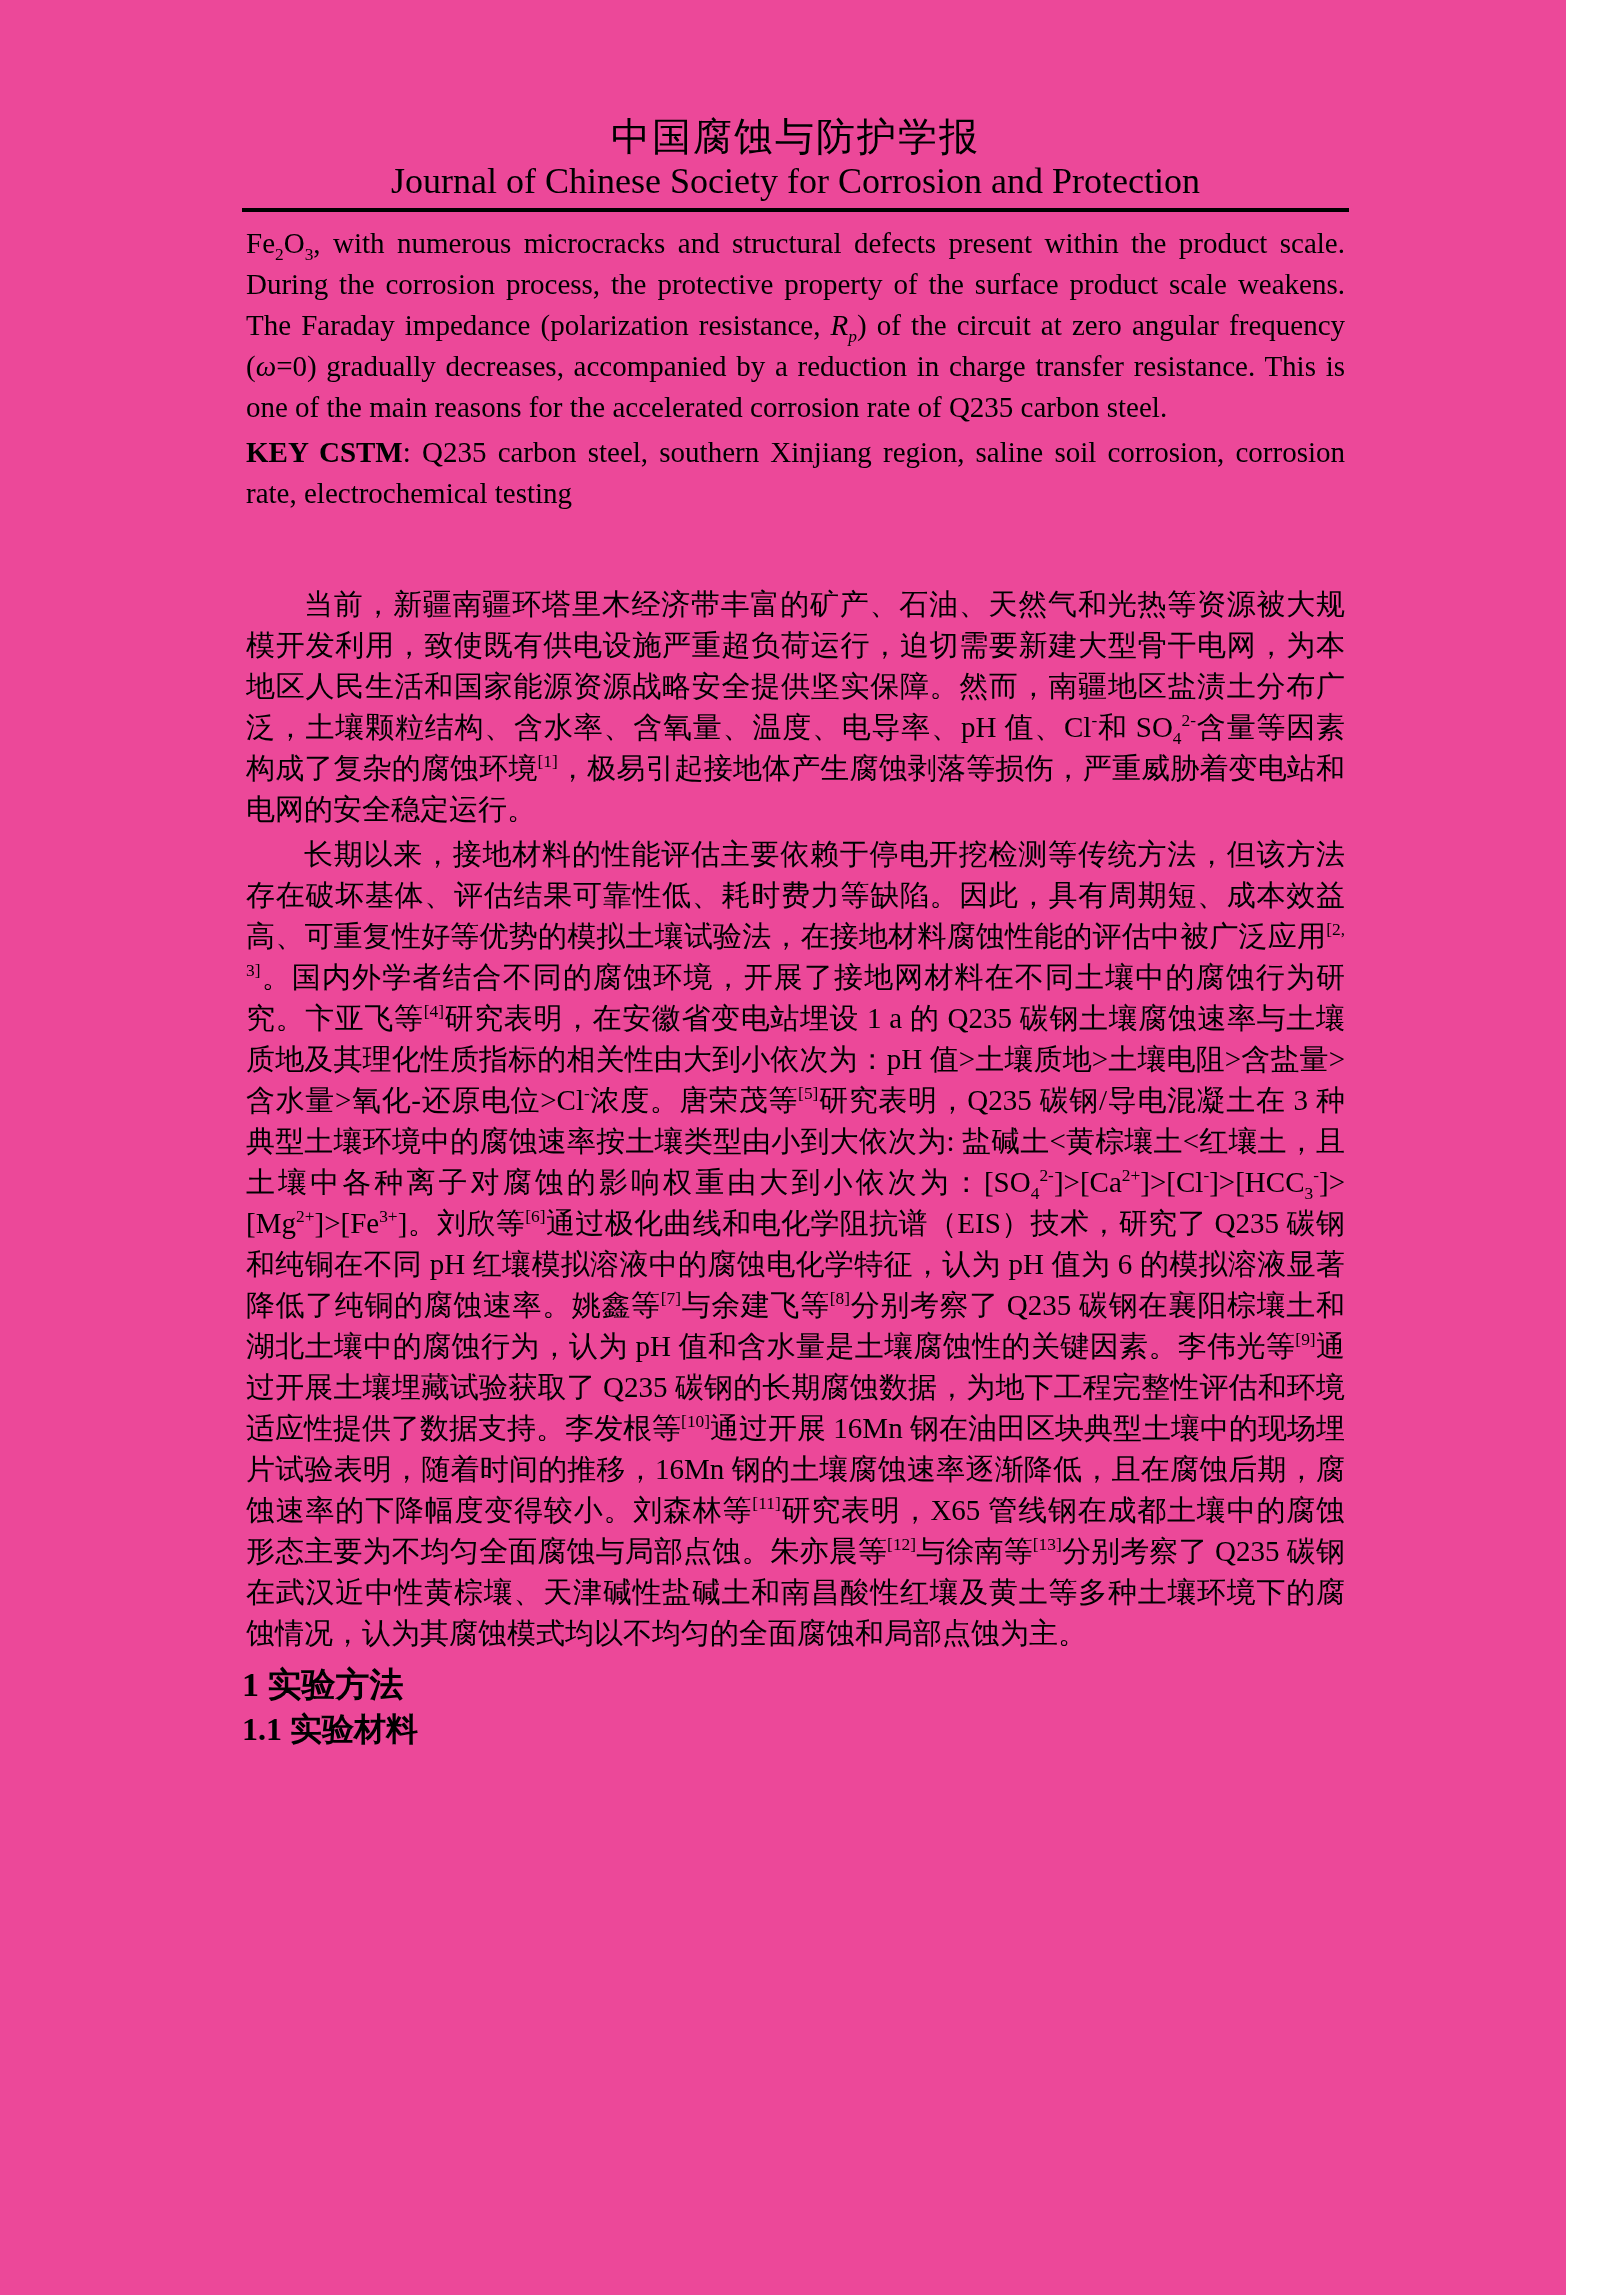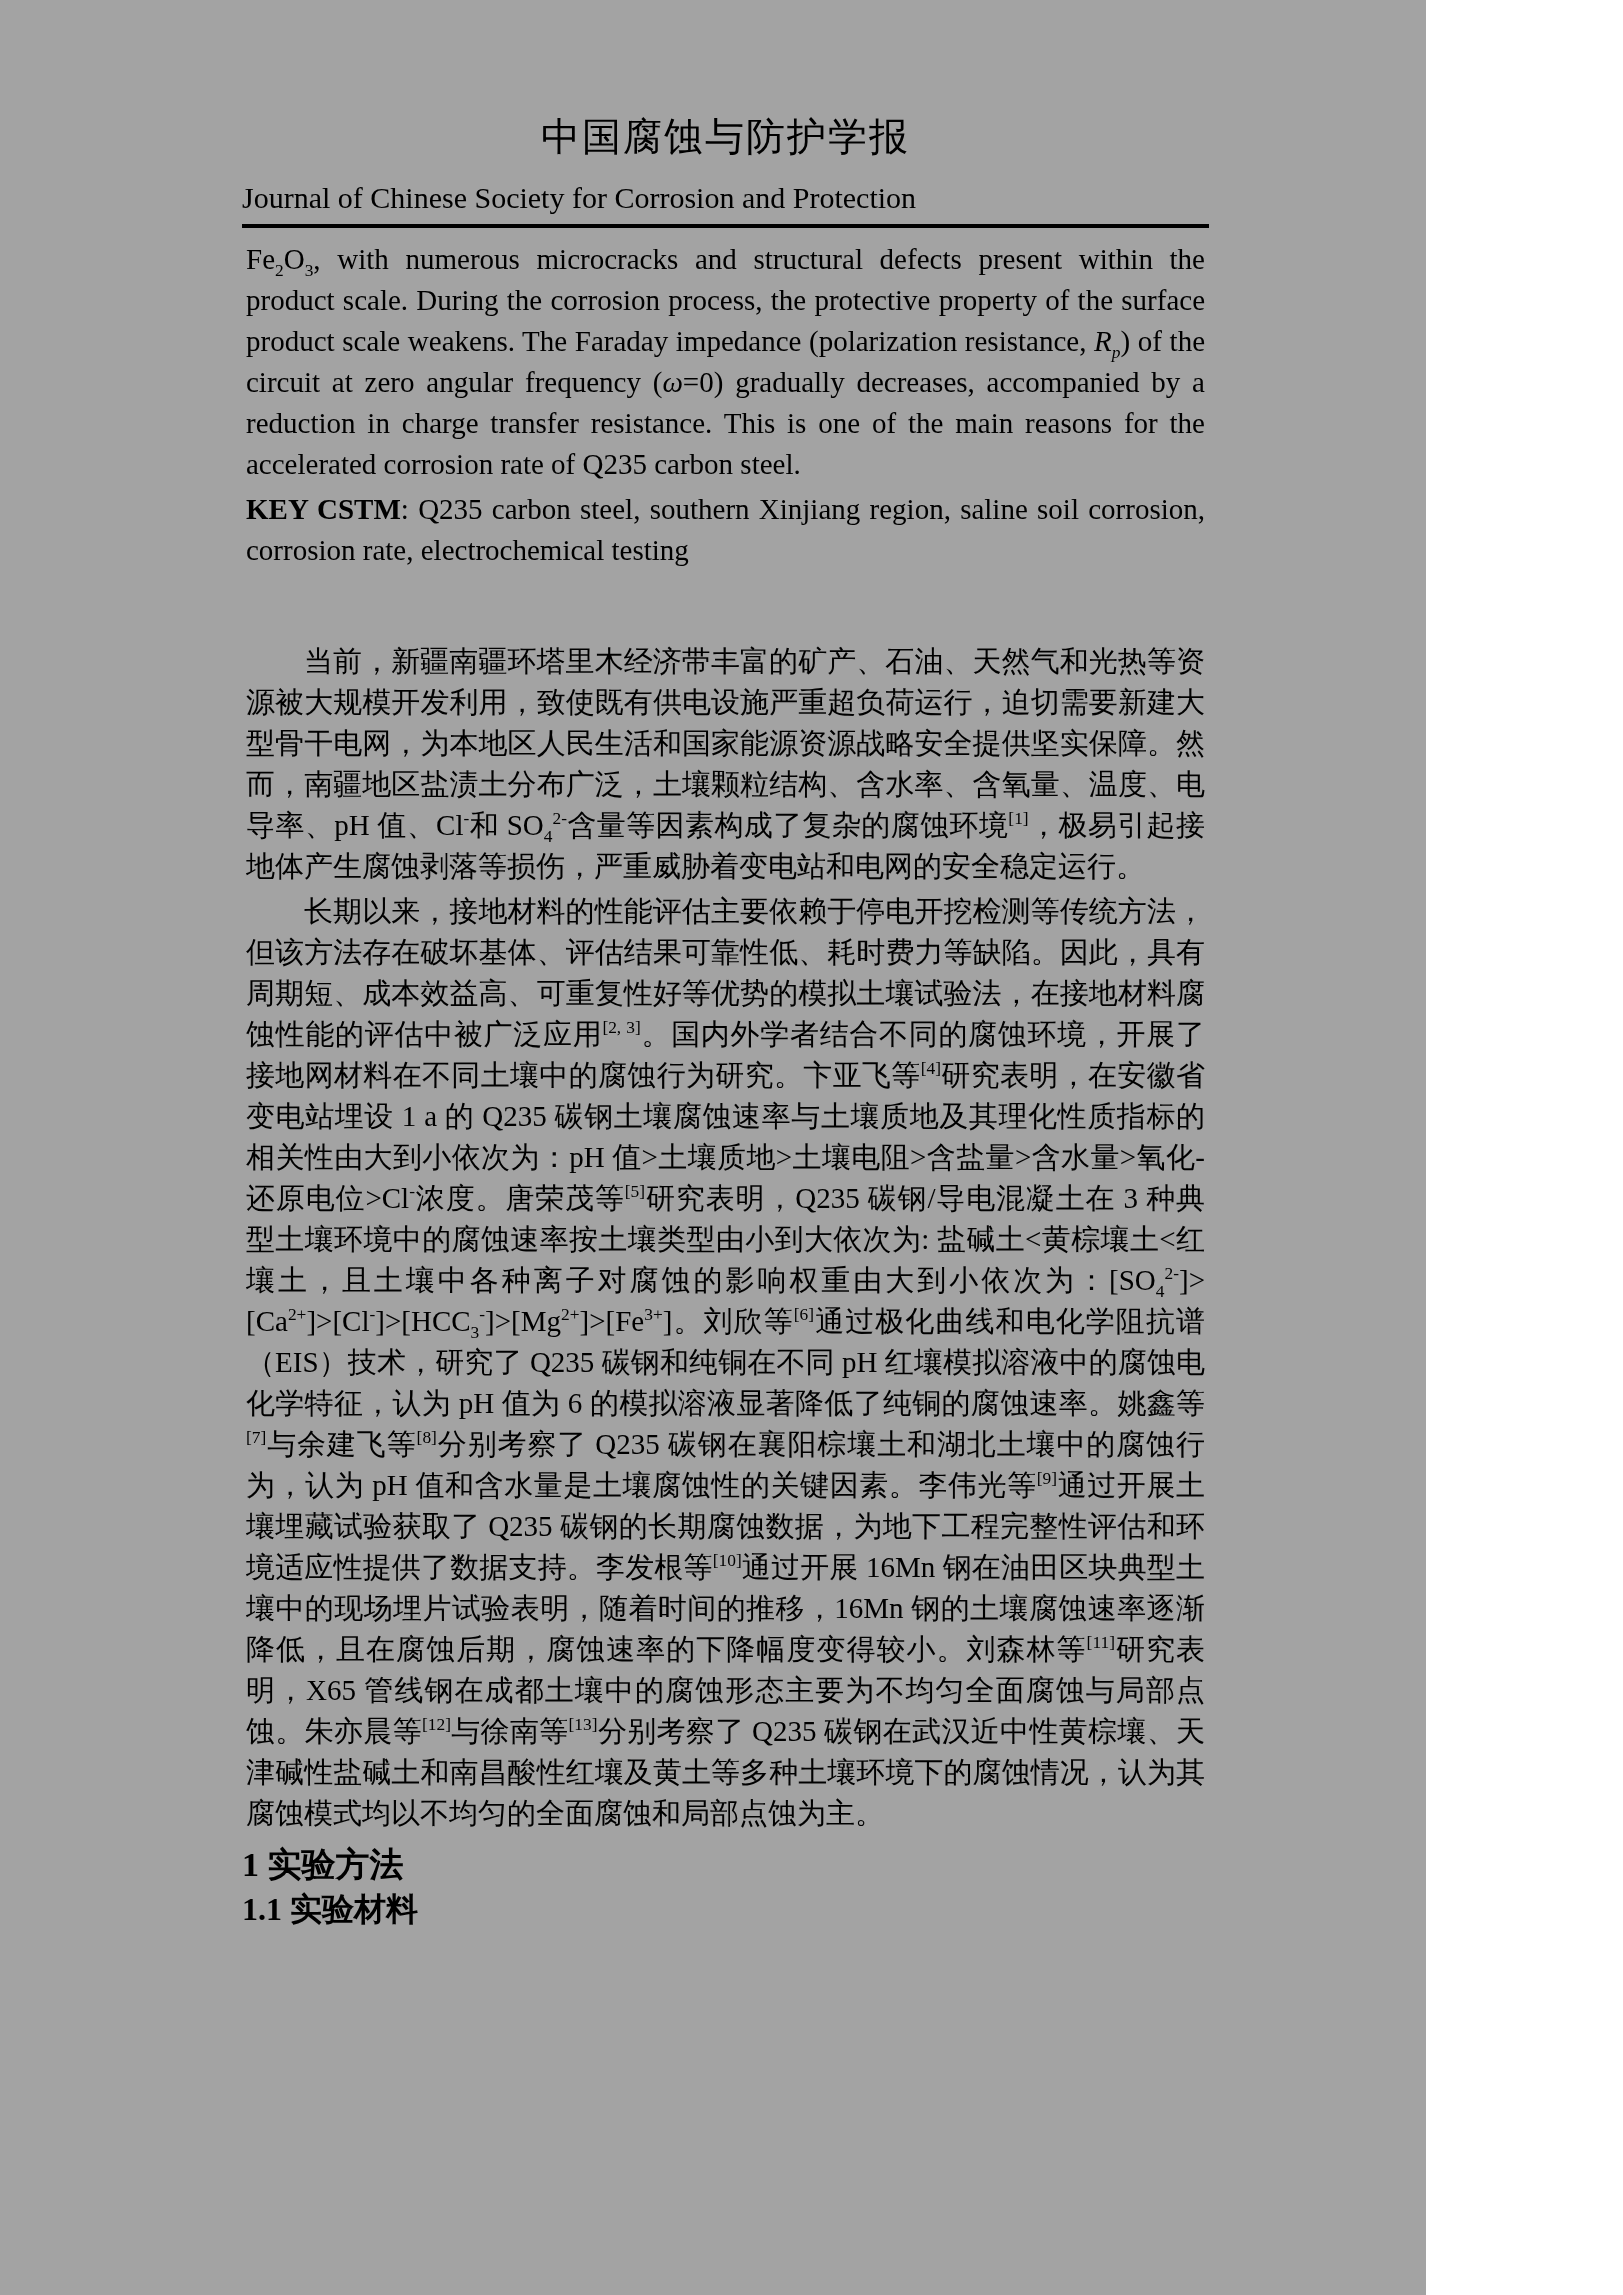--- a/index.html
+++ b/index.html
@@ -3,41 +3,42 @@
 <meta charset="utf-8">
 <title>Paper Page</title>
 <style>
   html, body {
     margin: 0;
     padding: 0;
     background: #ffffff;
   }
   .page {
     position: relative;
-    width: 1426px;
+    width: 1566px;
     height: 2295px;
-    background: #a3a3a3;
+    background: #ec4899;
     color: #000000;
     font-family: "Liberation Serif", "DejaVu Serif", serif;
     overflow: hidden;
     box-sizing: border-box;
     padding: 113px 217px 0 242px;
   }
   .title-zh {
     text-align: center;
     font-size: 39px;
     line-height: 47px;
     letter-spacing: 2px;
     font-weight: 400;
     white-space: nowrap;
   }
   .title-en {
-    font-size: 30px;
+    text-align: center;
+    font-size: 36px;
     line-height: 37px;
-    margin-top: 19px;
+    margin-top: 3px;
     white-space: nowrap;
   }
   .rule {
     height: 4.6px;
     background: #000000;
     margin-top: 7.9px;
   }
   main {
     display: block;
     margin-top: 10.5px;

